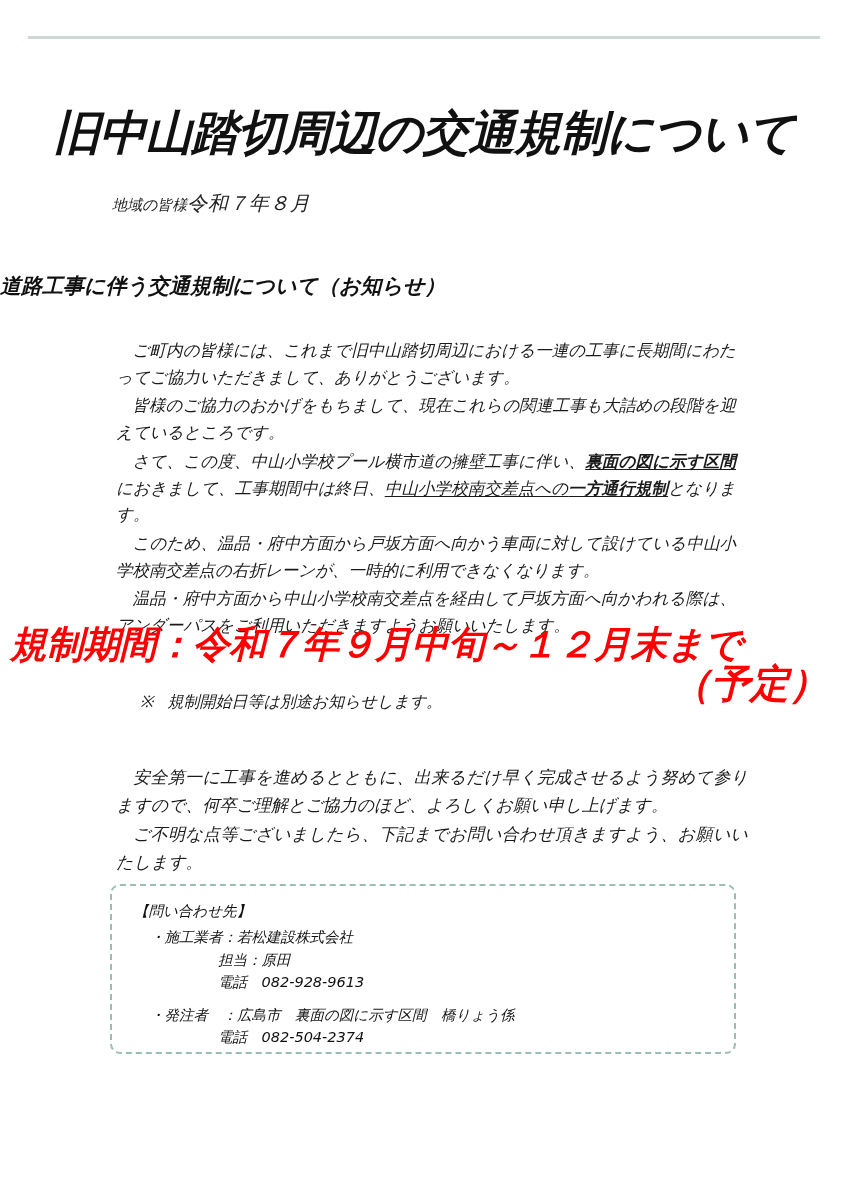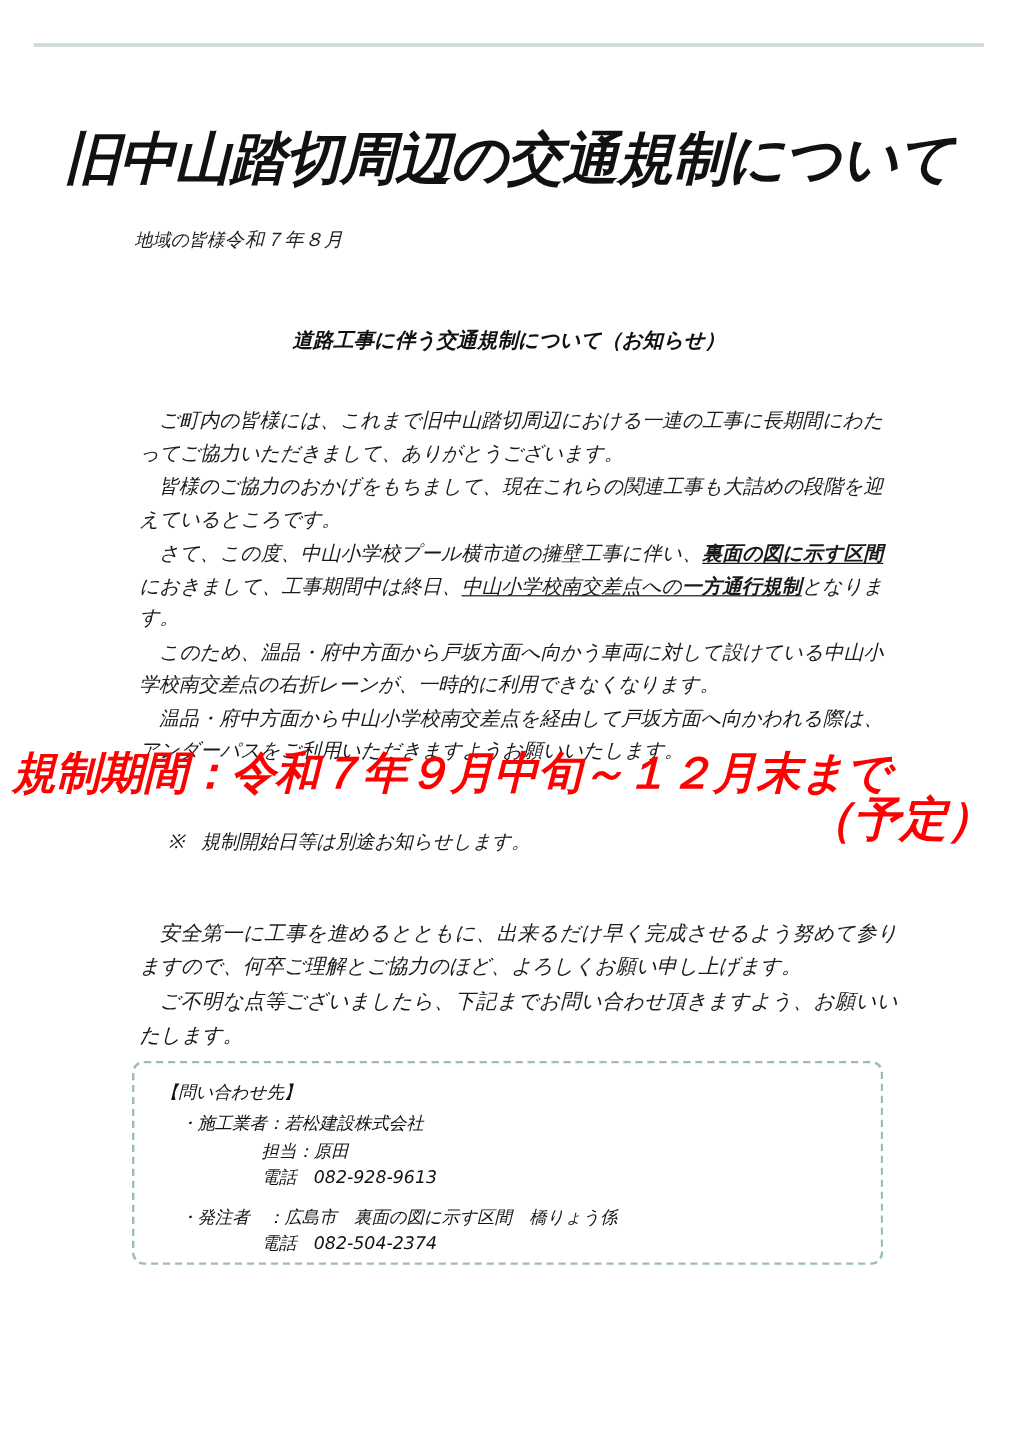--- a/index.html
+++ b/index.html
@@ -47,32 +47,32 @@
     position: absolute;
     left: 112px;
     right: 118px;
     top: 190px;
     display: flex;
     align-items: baseline;
     font-size: 15px;
     color: #222;
   }
   .meta-right {
-    font-size: 16px;
+    font-size: 20px;
     letter-spacing: 0.5px;
   }
   .subtitle {
     position: absolute;
     left: 0;
     right: 0;
     top: 272px;
-    text-align: center;
-    font-family: "DejaVu Sans", "Liberation Sans", sans-serif;
-    font-weight: 700;
-    font-size: 17px;
+    text-align: left;
+    font-family: "DejaVu Sans", "Liberation Sans", sans-serif;
+    font-weight: 700;
+    font-size: 21px;
     color: #111;
   }
   .body-block {
     position: absolute;
     left: 116px;
     right: 100px;
     top: 338px;
     font-size: 16.5px;
     line-height: 1.62;
     color: #1a1a1a;

